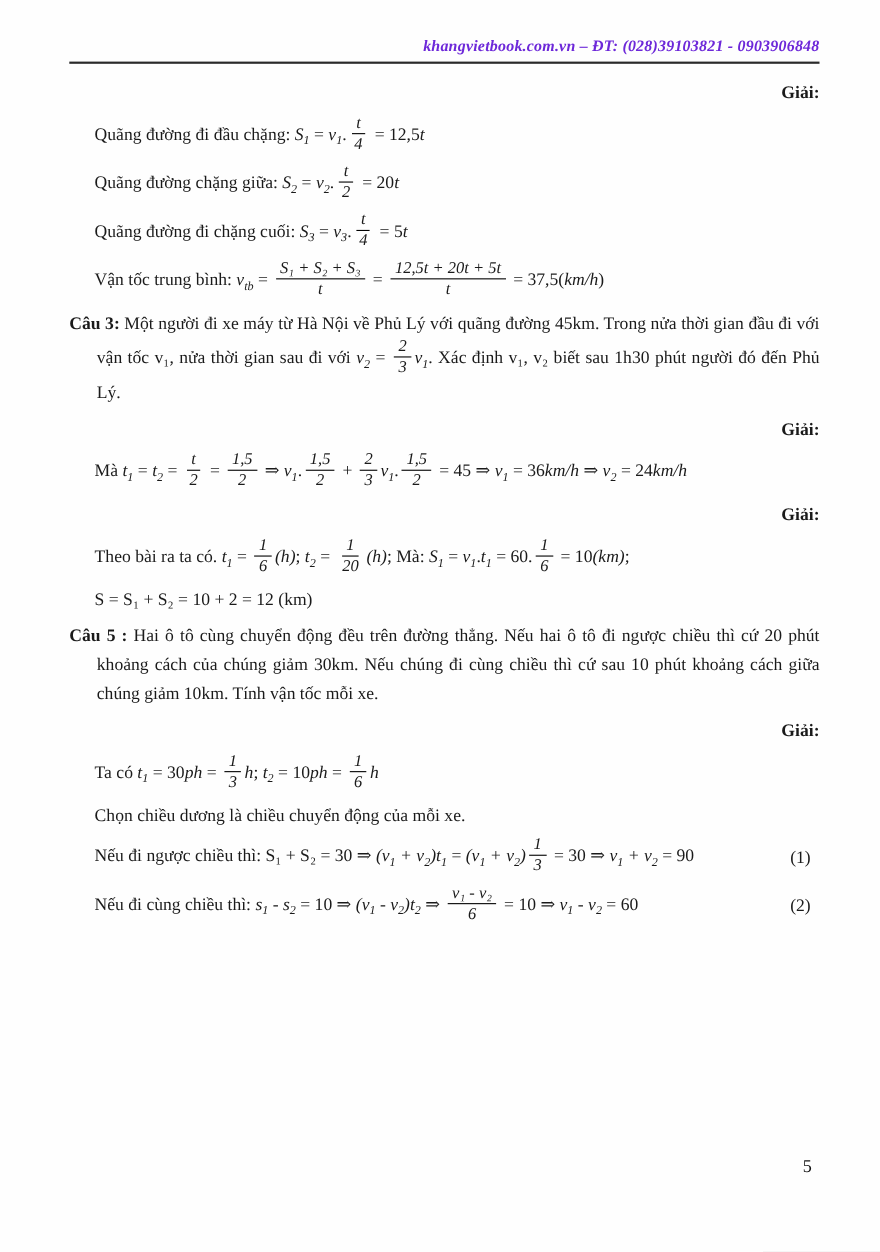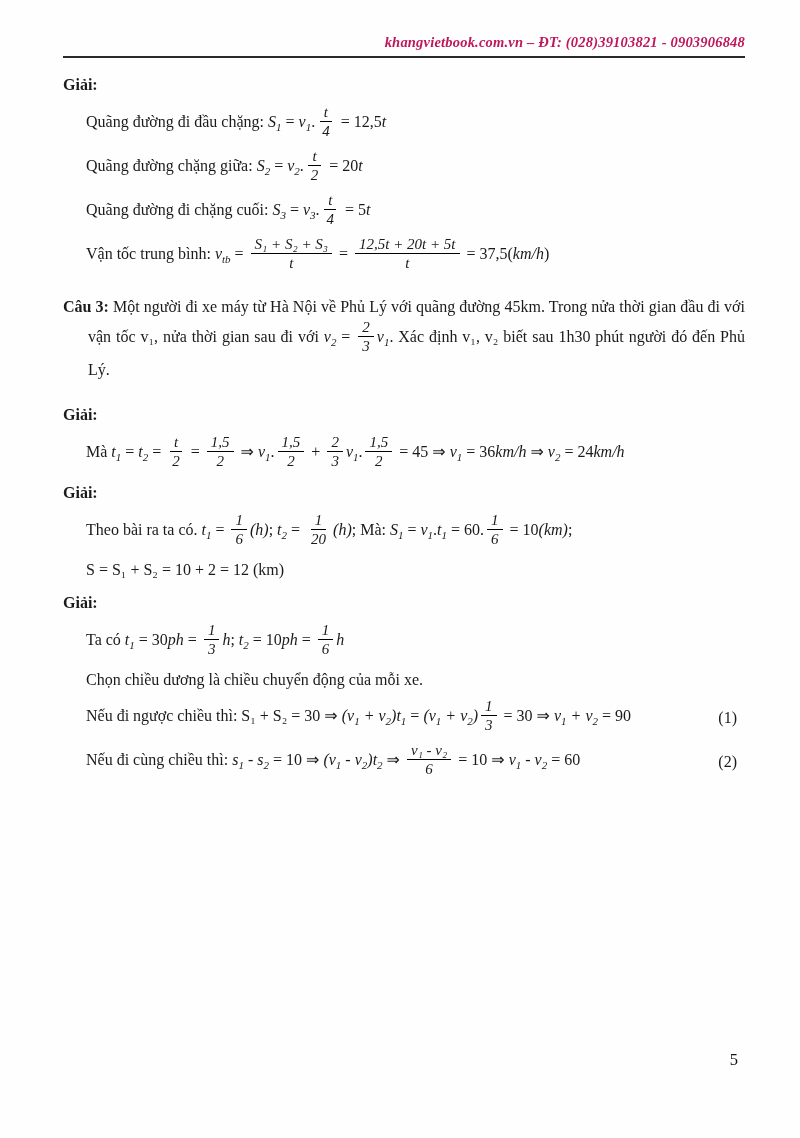--- a/index.html
+++ b/index.html
@@ -5,28 +5,28 @@
   html,body{margin:0;padding:0;background:#e8e8e8;}
   .page{
     width:800px;height:1138px;margin:0 auto;background:#fefefe;
     position:relative;box-sizing:border-box;
     padding:34px 55px 0 63px;
     font-family:"Liberation Serif","DejaVu Serif",serif;
     font-size:16px;color:#1a1a1a;overflow:hidden;
   }
   .header{
     text-align:right;font-style:italic;font-weight:bold;font-size:14.5px;
-    letter-spacing:0.2px;color:#be185d;
+    letter-spacing:0.2px;color:#6d28d9;
   }
   .rule{border-bottom:2.5px solid #2a2a2a;margin-top:5px;margin-bottom:14px;}
   .content{line-height:1.6;}
-  .center-heading{text-align:left;font-weight:bold;margin:8px 0 6px 0;}
+  .center-heading{text-align:right;font-weight:bold;margin:8px 0 6px 0;}
   .line{margin:6px 0 6px 23px;position:relative;}
-  .line.tall{margin:7px 0 7px 23px;font-family:Liberation Serif, serif;}
-  .para{margin:20px 0;padding-left:25px;text-indent:-25px;text-align:justify;line-height:1.62;}
+  .line.tall{margin:7px 0 7px 23px;}
+  .para{margin:8px 0;padding-left:25px;text-indent:-25px;text-align:justify;line-height:1.62;}
   .plabel{font-weight:bold;}
   .mi{font-style:italic;}
   sub.msub{font-style:italic;font-size:11px;line-height:0;}
   .frac{
     display:inline-flex;flex-direction:column;align-items:center;
     vertical-align:middle;margin:0 3px;font-style:italic;
     line-height:1.2;font-size:15px;position:relative;top:-2px;text-indent:0;
   }
   .frac .fn{border-bottom:1px solid #000;padding:0 4px;white-space:nowrap;}
   .frac .fd{padding:0 4px;white-space:nowrap;}
@@ -86,20 +86,21 @@
           <span class="fn">1</span>
           <span class="fd">6</span>
         </span><span class="mi">(h)</span>; <span class="mi">t</span><sub class="msub">2</sub> = <span class="frac">
           <span class="fn">1</span>
           <span class="fd">20</span>
         </span><span class="mi">(h)</span>;   Mà:   <span class="mi">S</span><sub class="msub">1</sub> = <span class="mi">v</span><sub class="msub">1</sub>.<span class="mi">t</span><sub class="msub">1</sub> = 60.<span class="frac">
           <span class="fn">1</span>
           <span class="fd">6</span>
         </span> = 10<span class="mi">(km)</span>;</div>
       <div class="line">S = S₁ + S₂ = 10 + 2 = 12 (km)</div>
+      <div class="para"><span class="plabel">Câu 5 : </span>Hai ô tô cùng chuyển động đều trên đường thẳng. Nếu hai ô tô đi ngược chiều thì cứ 20 phút khoảng cách của chúng giảm 30km. Nếu chúng đi cùng chiều thì cứ sau 10 phút khoảng cách giữa chúng giảm 10km. Tính vận tốc mỗi xe.</div>
       <div class="center-heading">Giải:</div>
       <div class="line tall">Ta có <span class="mi">t</span><sub class="msub">1</sub> = 30<span class="mi">ph</span> = <span class="frac">
           <span class="fn">1</span>
           <span class="fd">3</span>
         </span><span class="mi">h</span>; <span class="mi">t</span><sub class="msub">2</sub> = 10<span class="mi">ph</span> = <span class="frac">
           <span class="fn">1</span>
           <span class="fd">6</span>
         </span><span class="mi">h</span></div>
       <div class="line">Chọn chiều dương là chiều chuyển động của mỗi xe.</div>
       <div class="line tall">Nếu đi ngược chiều thì: S₁ + S₂ = 30 ⇒ <span class="mi">(v</span><sub class="msub">1</sub><span class="mi"> + v</span><sub class="msub">2</sub><span class="mi">)t</span><sub class="msub">1</sub> = <span class="mi">(v</span><sub class="msub">1</sub><span class="mi"> + v</span><sub class="msub">2</sub><span class="mi">)</span><span class="frac">

